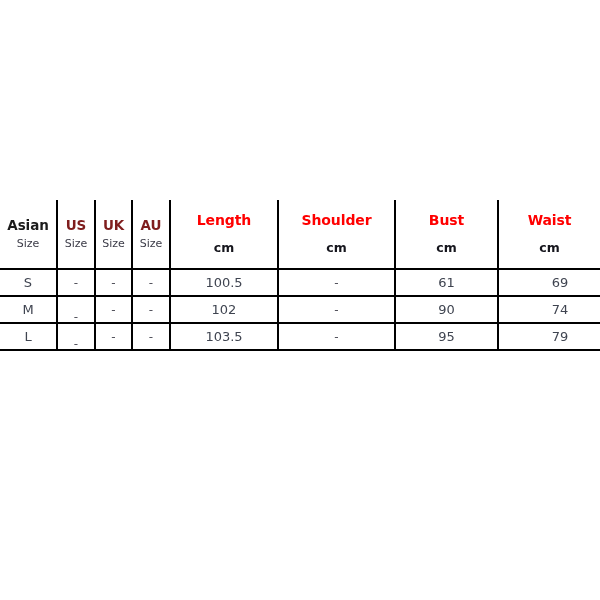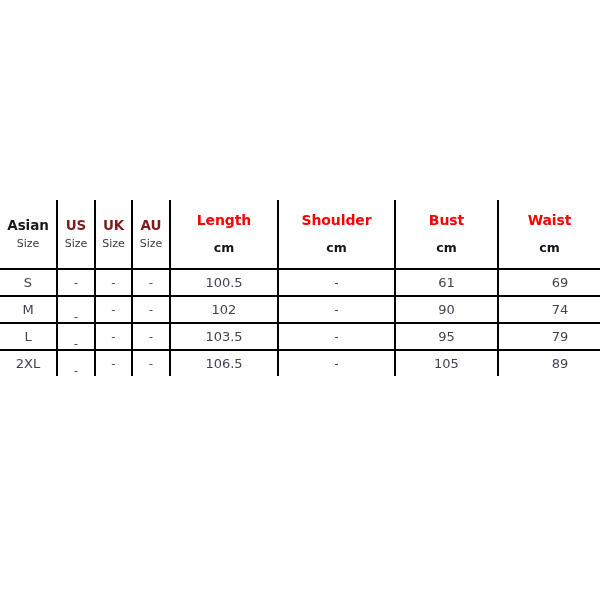--- a/index.html
+++ b/index.html
@@ -184,25 +184,15 @@
         <td class="dash dash-low"><span>-</span></td>
         <td class="dash">-</td>
         <td class="dash">-</td>
         <td>103.5</td>
         <td class="dash">-</td>
         <td>95</td>
         <td class="last-col">79</td>
       </tr>
 
 
-      <tr class="last-row">
-        <td>2XL</td>
-        <td class="dash dash-low"><span>-</span></td>
-        <td class="dash">-</td>
-        <td class="dash">-</td>
-        <td>106.5</td>
-        <td class="dash">-</td>
-        <td>105</td>
-        <td class="last-col">89</td>
-      </tr>
     </tbody>
   </table>
 </div>
 
 </body></html>

